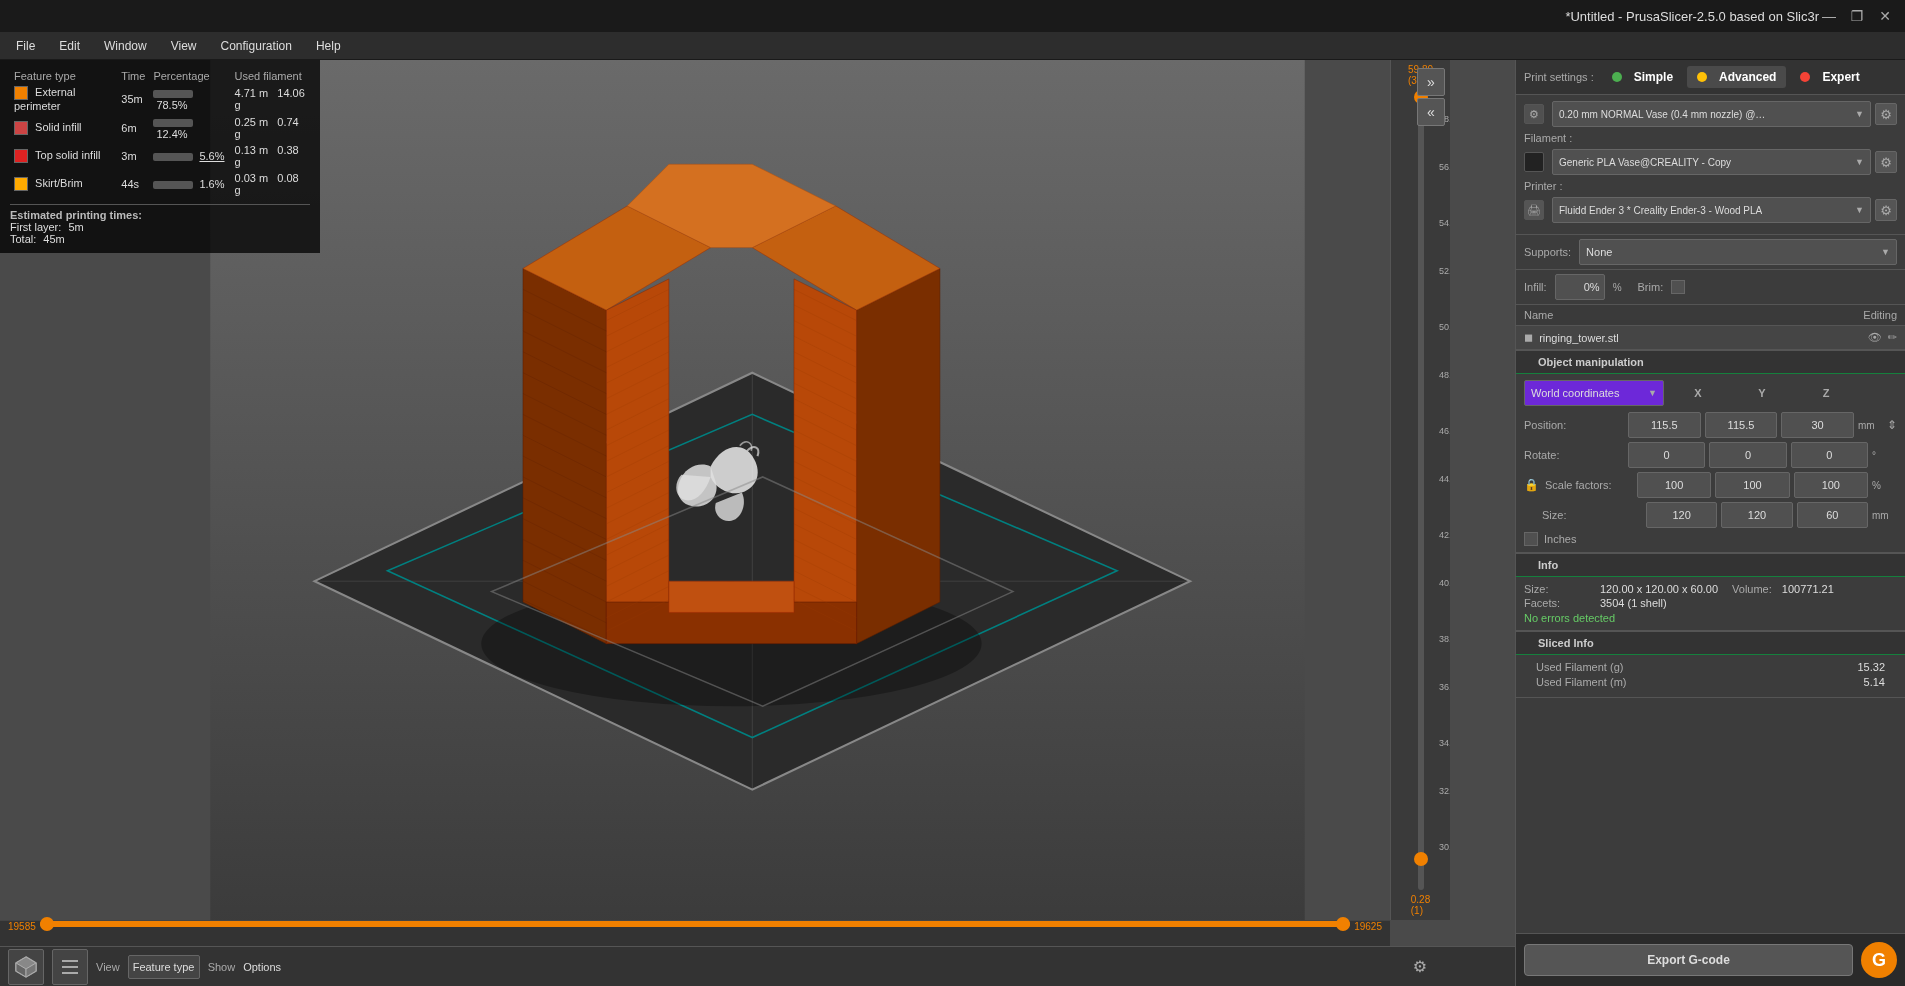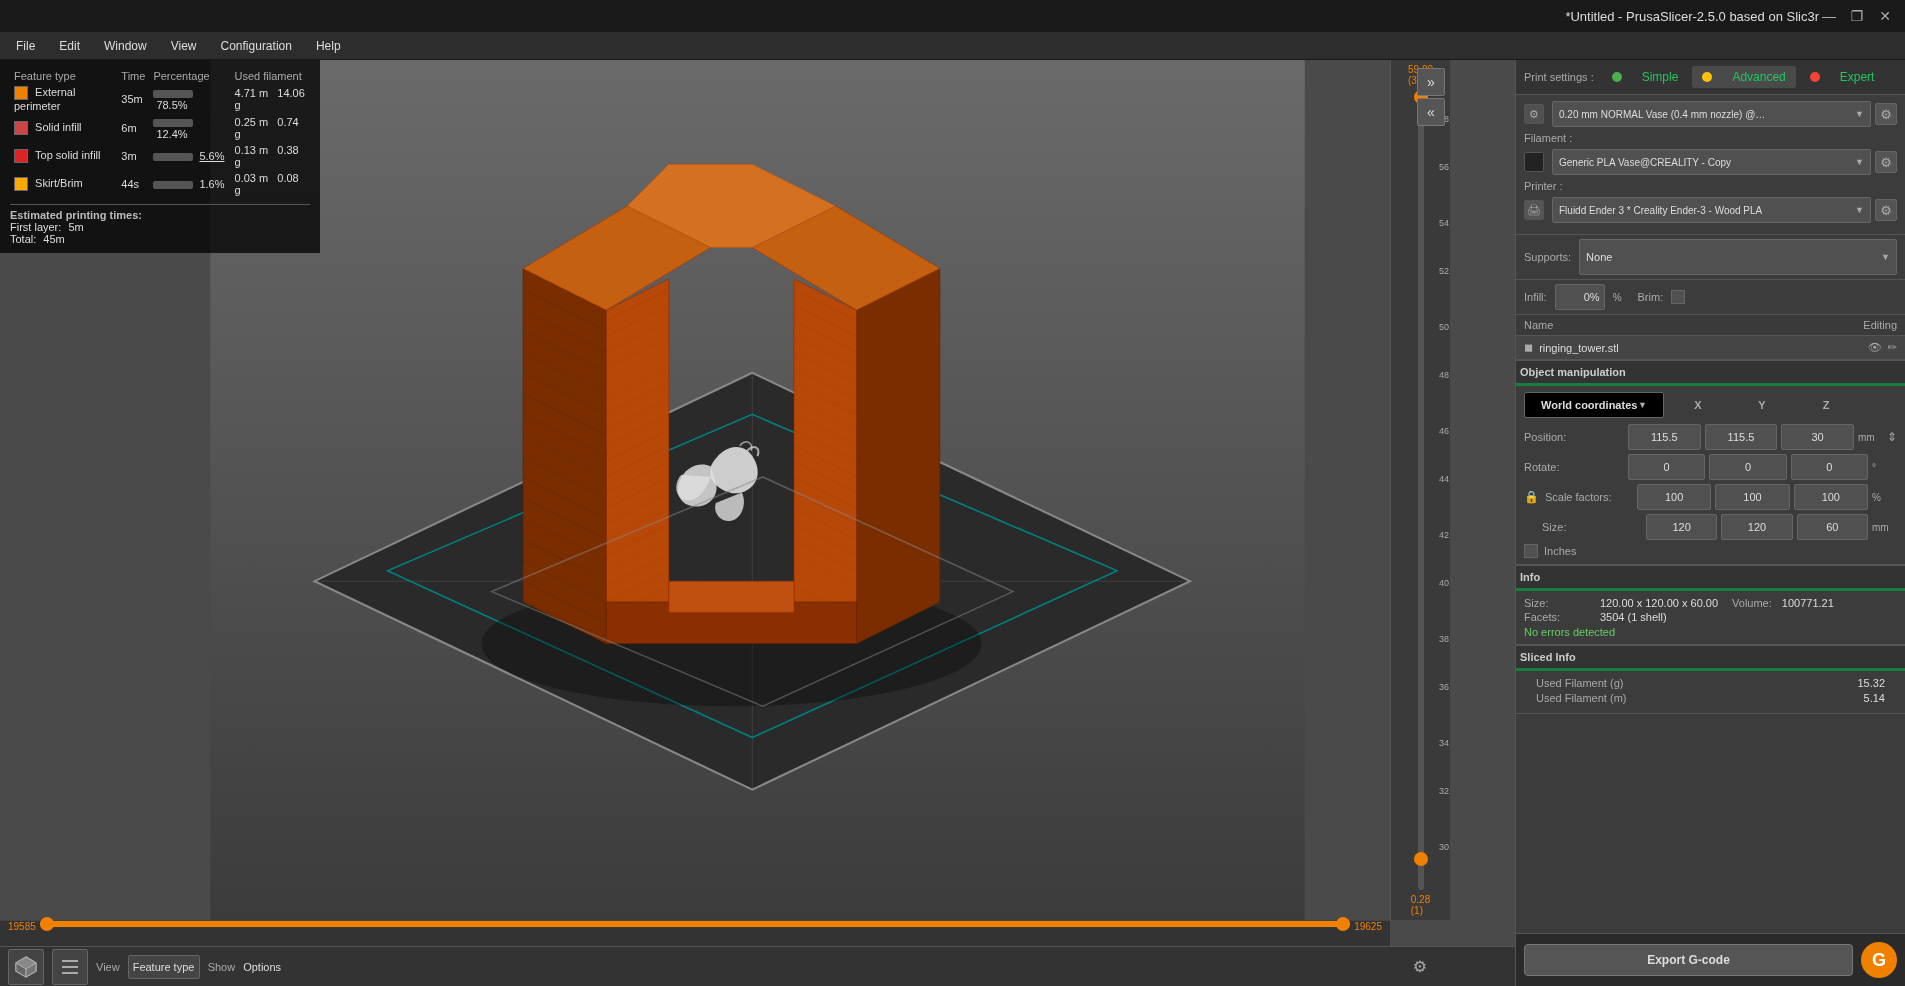--- a/index.html
+++ b/index.html
@@ -195,26 +195,27 @@
     .print-mode-tabs {
       display: flex;
       align-items: center;
       background: #333;
       padding: 6px 8px;
       gap: 4px;
       border-bottom: 1px solid #555;
     }
     .print-settings-label { color: #aaa; font-size: 11px; margin-right: 4px; }
     .mode-tab {
-      display: flex; align-items: center; gap: 20px;
+      display: flex; align-items: center; gap: 12px;
       padding: 4px 10px;
       cursor: pointer;
       border-radius: 3px;
       font-size: 12px;
-      color: #22c55e;
+      color: #ffffff;
+      font-weight: bold;
     }
     .mode-tab.active { background: #4a4a4a; }
     .mode-dot {
       width: 10px; height: 10px;
       border-radius: 50%;
       display: inline-block;
     }
 
     
     .settings-section {
@@ -267,21 +268,21 @@
     }
     .sup-label { color: #aaa; font-size: 11px; }
     .sup-dropdown {
       flex: 1;
       background: #505050;
       border: 1px solid #666;
       color: #ddd;
       padding: 3px 6px;
       font-size: 11px;
       border-radius: 2px;
-      height: 36px;
+      height: 26px;
       display: flex;
       align-items: center;
       justify-content: space-between;
       cursor: pointer;
     }
     .infill-label { color: #aaa; font-size: 11px; }
     .infill-input {
       width: 50px;
       background: #505050;
       border: 1px solid #666;
@@ -320,56 +321,55 @@
       border-bottom: 1px solid #555;
       font-size: 11px;
       color: #ddd;
     }
     .obj-icon { margin-right: 6px; color: #aaa; }
     .obj-actions { display: flex; gap: 6px; margin-left: auto; color: #aaa; cursor: pointer; }
 
     
     .section-header {
       background: #333;
-      padding: 5px 4px;
+      padding: 5px 22px;
       font-size: 11px;
       font-weight: bold;
       color: #ccc;
-      border-bottom: 3px solid #15803d;
+      border-bottom: 1px solid #15803d;
       border-top: 1px solid #555;
     }
     .manip-section {
       padding: 6px 8px;
       border-bottom: 1px solid #555;
     }
     .manip-row {
       display: flex;
       align-items: center;
       margin-bottom: 4px;
       gap: 4px;
     }
     .manip-label {
       color: #aaa;
       font-size: 11px;
       min-width: 100px;
     }
     .coord-dropdown {
-      background: #000000;
-      border: 1px solid #666;
-      color: #ddd;
-      padding: 3px 16px;
+      background: #6d28d9;
+      border: 1px solid #666;
+      color: #ddd;
+      padding: 3px 6px;
       font-size: 11px;
       border-radius: 2px;
       height: 26px;
       display: flex;
       align-items: center;
       justify-content: space-between;
       cursor: pointer;
       min-width: 140px;
-      font-weight: bold;
     }
     .manip-input {
       min-width: 60px;
       background: #505050;
       border: 1px solid #666;
       color: #ddd;
       padding: 3px 4px;
       font-size: 11px;
       border-radius: 2px;
       height: 26px;

